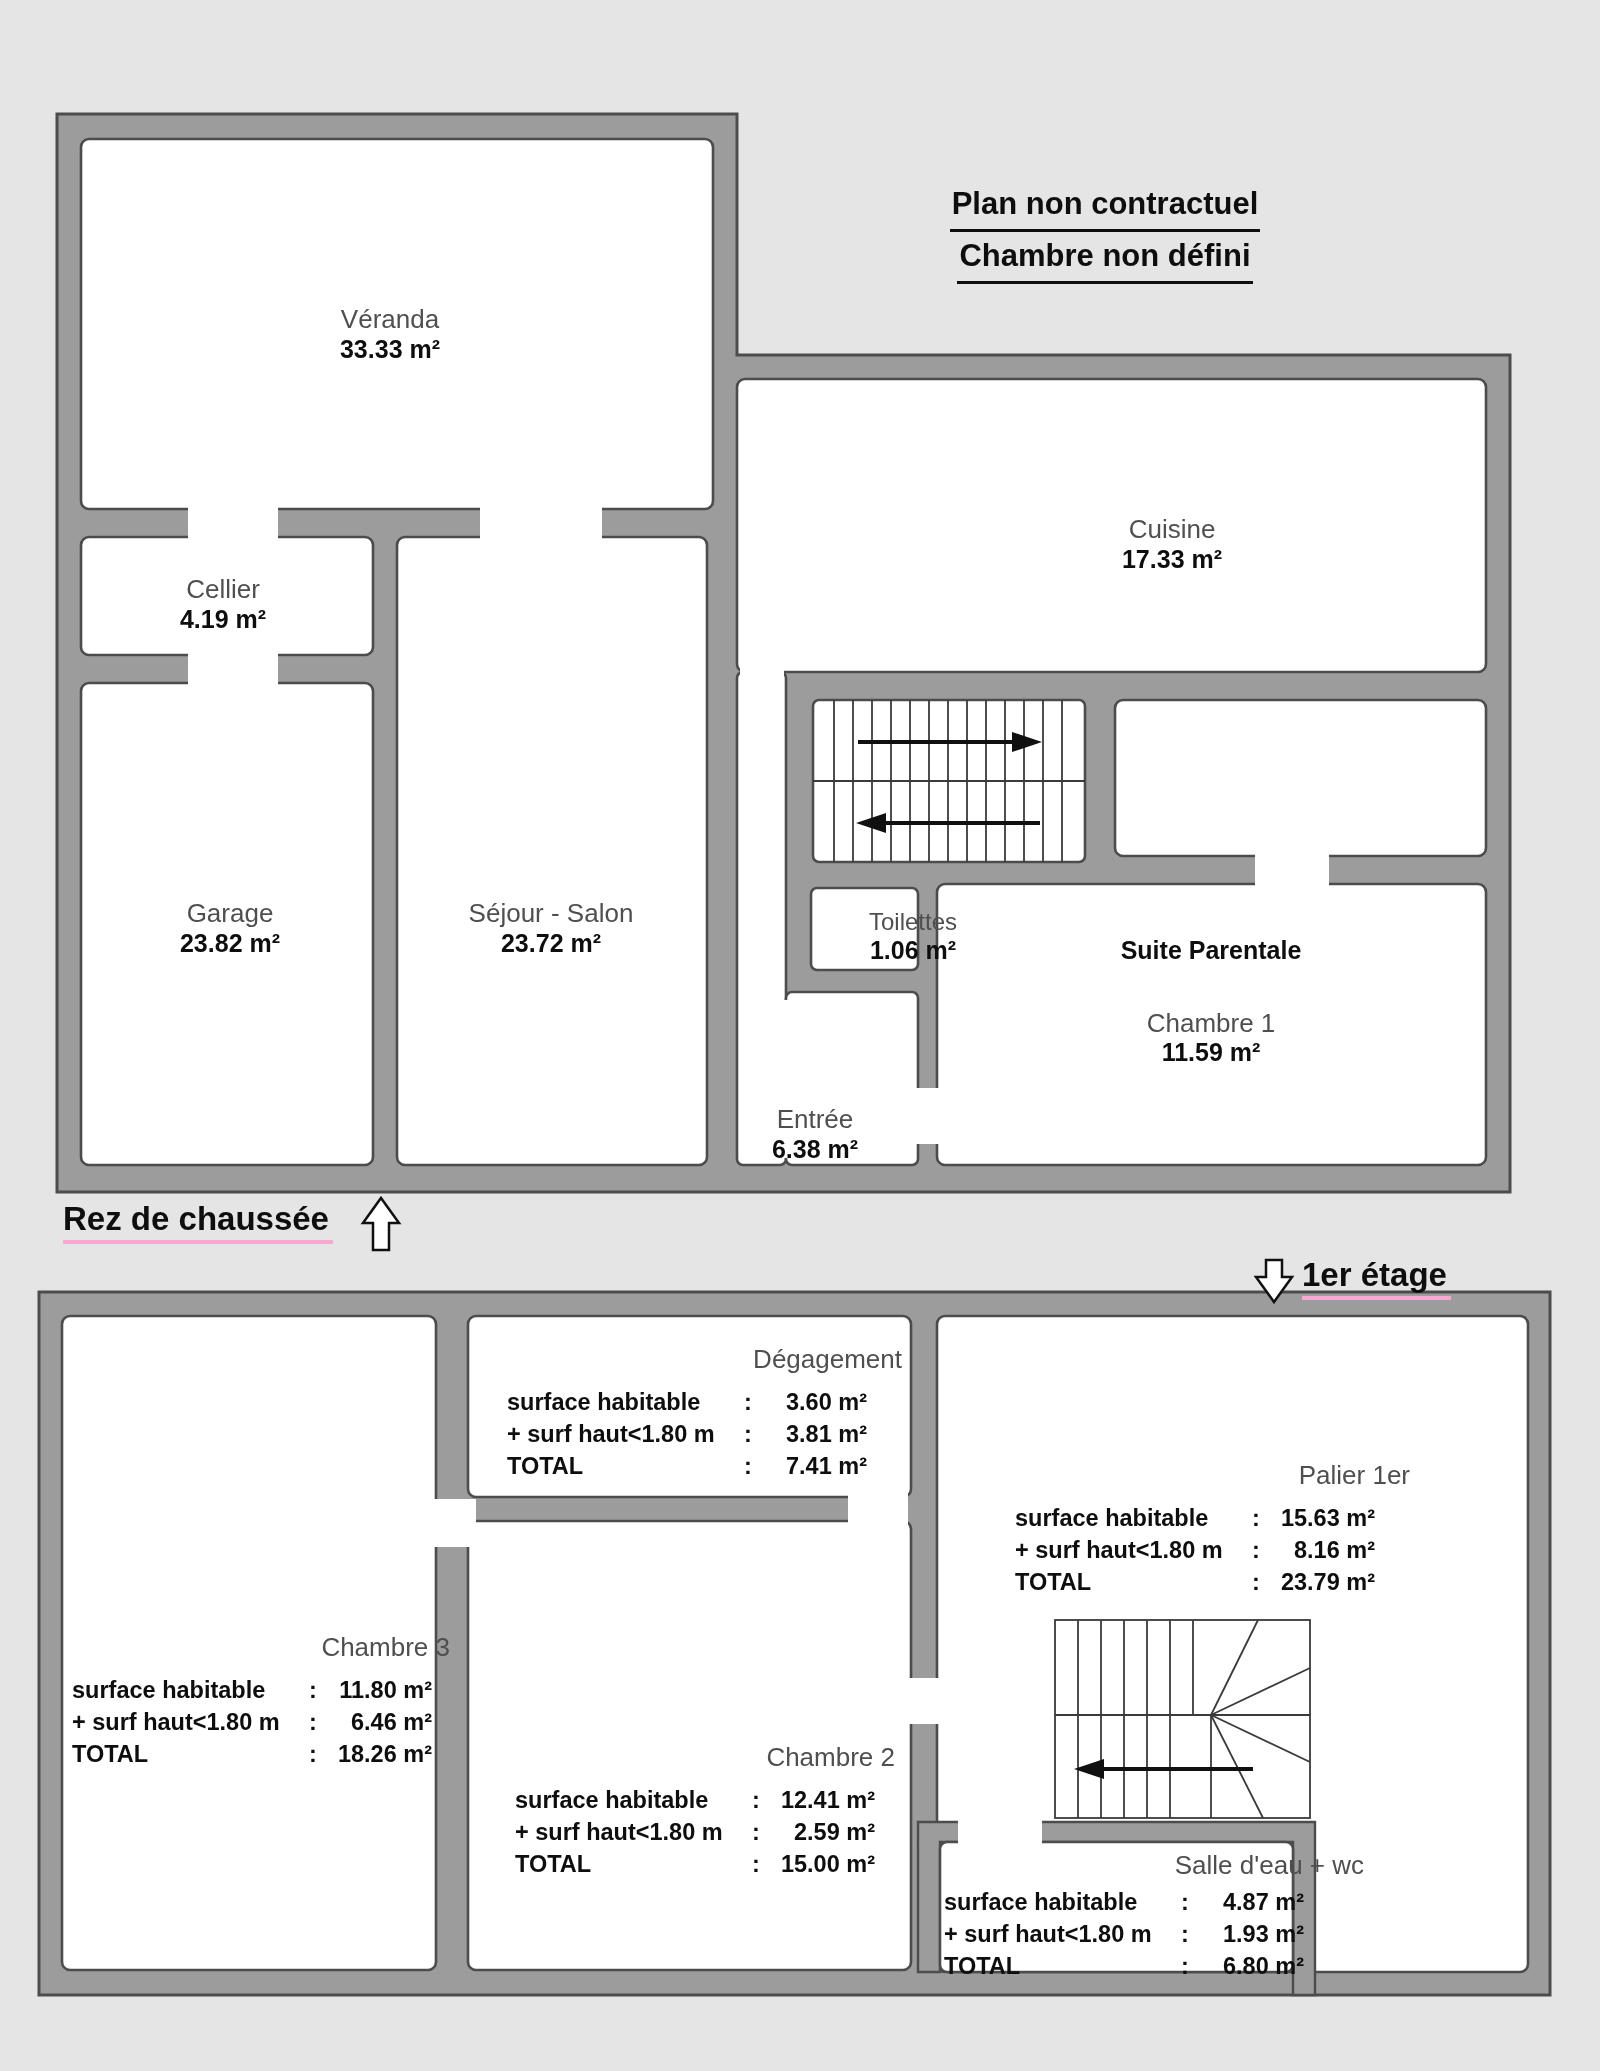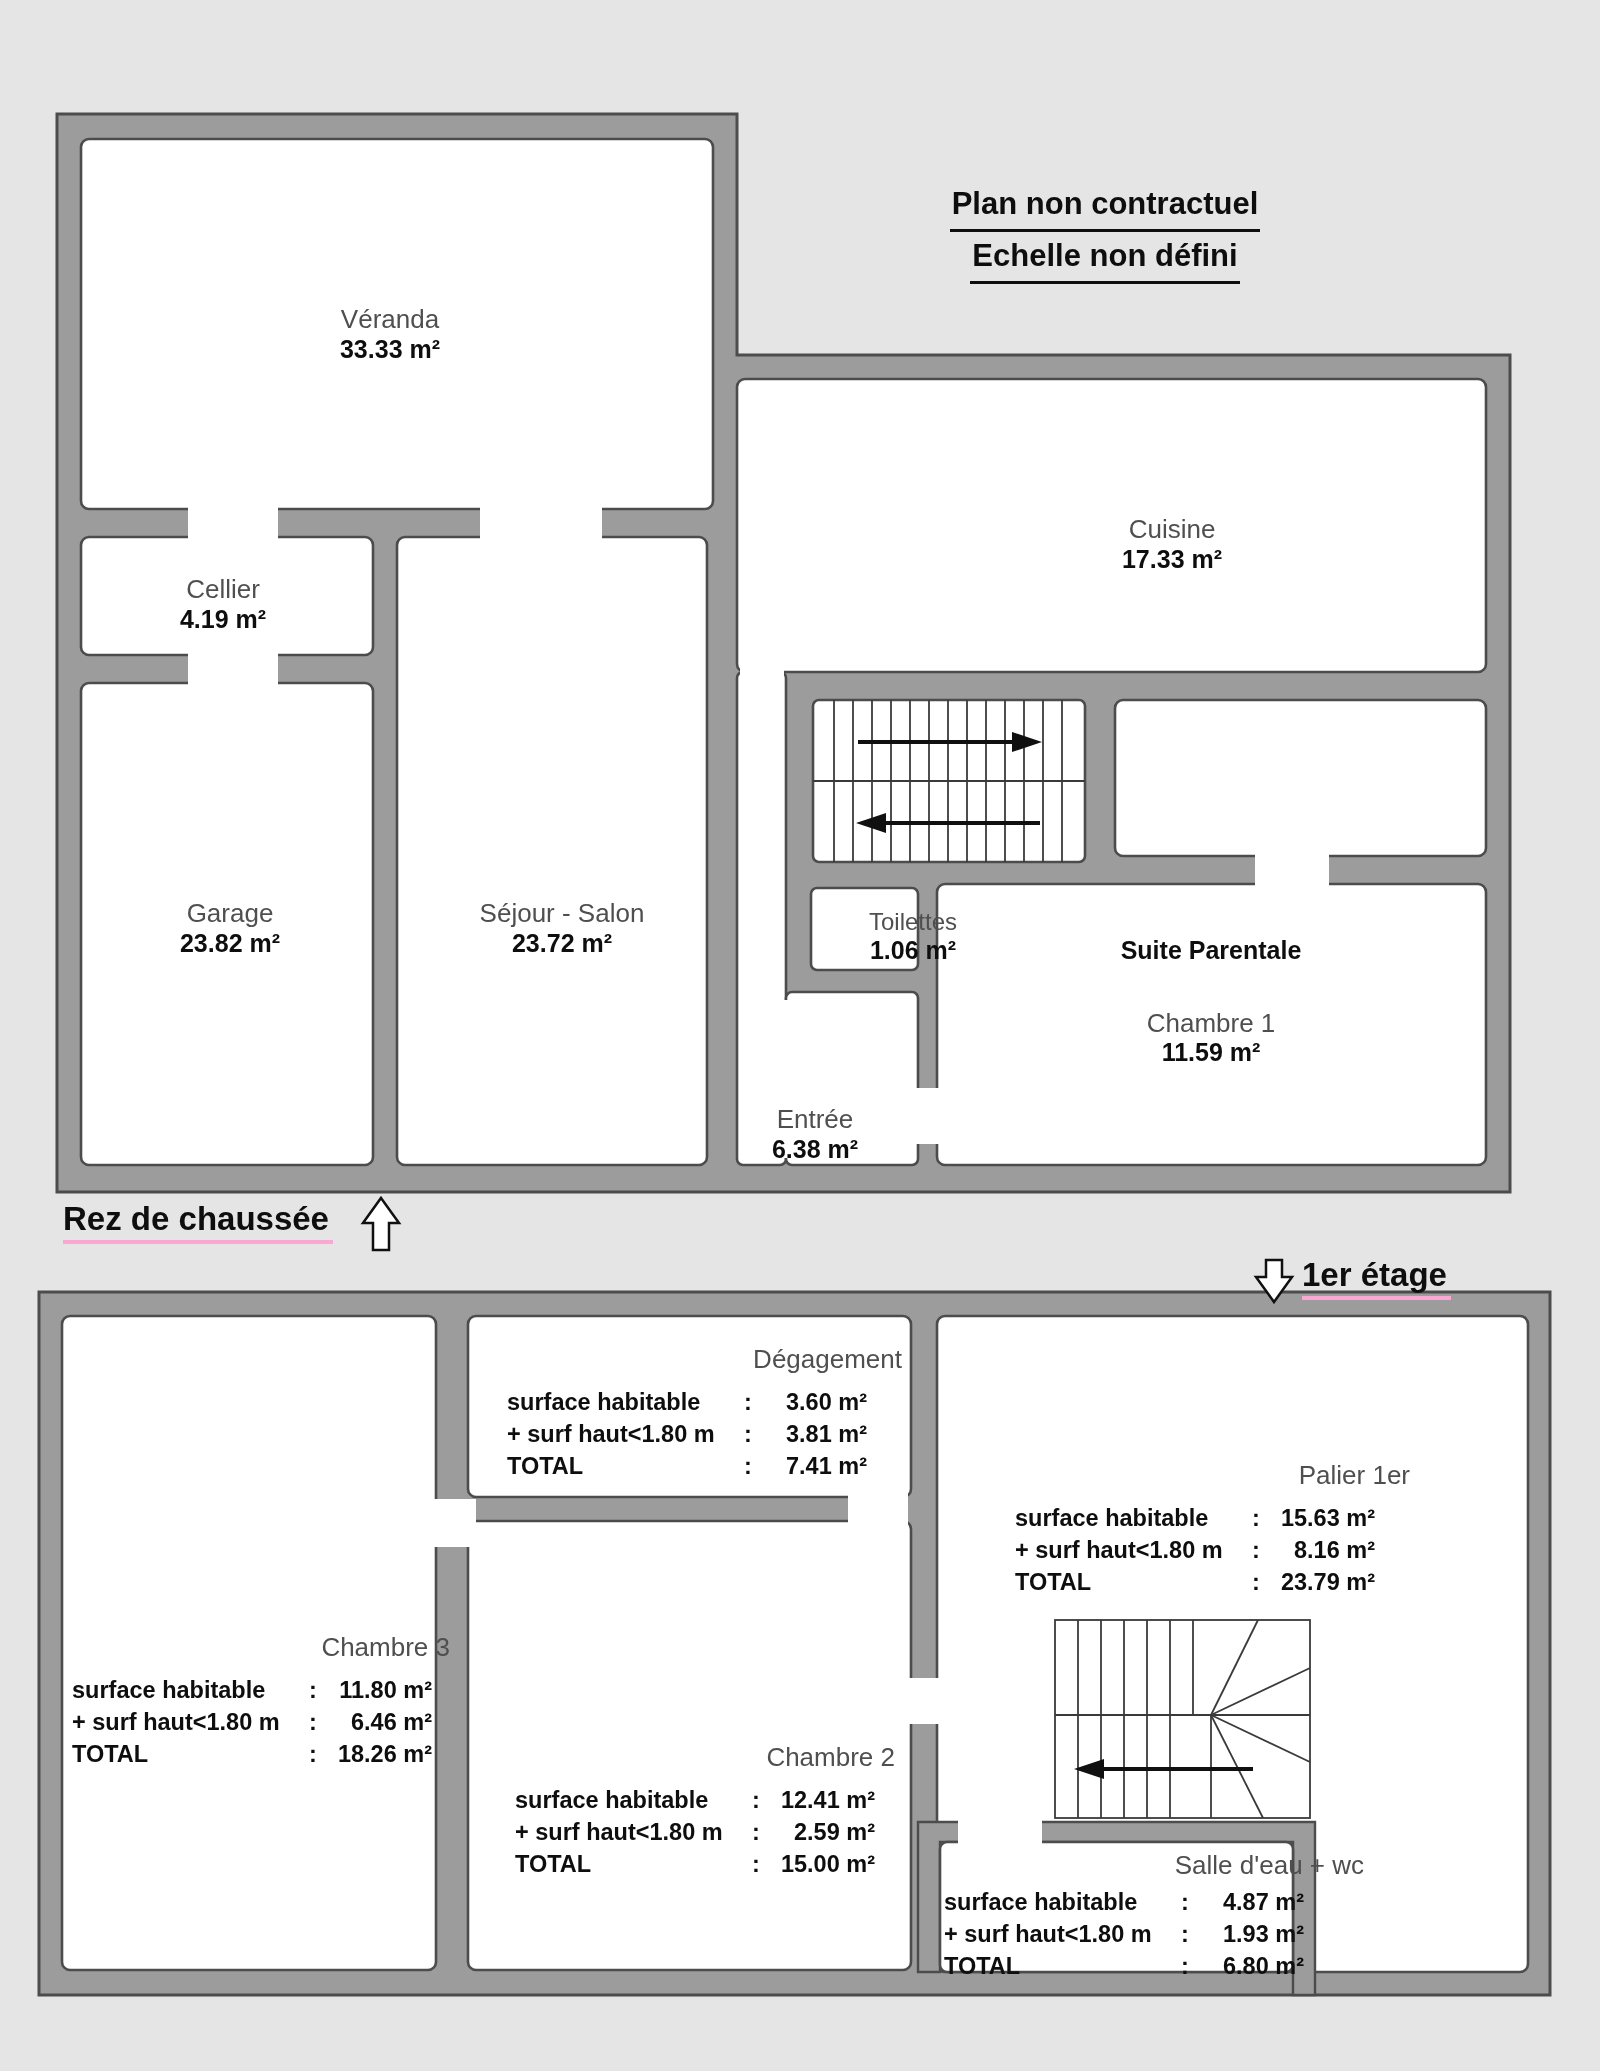--- a/index.html
+++ b/index.html
@@ -122,36 +122,36 @@
       <line x1="1253" y1="1769" x2="1102" y2="1769" stroke-width="4"></line>
       <polygon points="1104,1759 1074,1769 1104,1779" stroke="none"></polygon>
     </g>
 
     <polygon points="381,1198 399,1223 389,1223 389,1250 373,1250 373,1223 363,1223" fill="#ffffff" stroke="#101010" stroke-width="2.5"></polygon>
     <polygon points="1274,1302 1292,1277 1282,1277 1282,1260 1266,1260 1266,1277 1256,1277" fill="#ffffff" stroke="#101010" stroke-width="2.5"></polygon>
   </svg>
 
   <div class="doc-title">
     <span class="tline">Plan non contractuel</span><br>
-    <span class="tline">Echelle non défini</span>
+    <span class="tline">Chambre non défini</span>
   </div>
 
   <div class="room-label" style="left:240px;top:304px;width:300px;">
     <div class="rname">Véranda</div>
     <div class="area">33.33 m²</div>
   </div>
   <div class="room-label" style="left:73px;top:574px;width:300px;">
     <div class="rname">Cellier</div>
     <div class="area">4.19 m²</div>
   </div>
   <div class="room-label" style="left:80px;top:898px;width:300px;">
     <div class="rname">Garage</div>
     <div class="area">23.82 m²</div>
   </div>
-  <div class="room-label" style="left:412px;top:898px;width:300px;">
+  <div class="room-label" style="left:401px;top:898px;width:300px;">
     <div class="rname">Séjour - Salon</div>
     <div class="area">23.72 m²</div>
   </div>
   <div class="room-label" style="left:1022px;top:514px;width:300px;">
     <div class="rname">Cuisine</div>
     <div class="area">17.33 m²</div>
   </div>
   <div class="room-label" style="left:789px;top:908px;width:152px;font-size:24px;padding-left:48px;">
     <div class="rname">Toilettes</div>
     <div class="area">1.06 m²</div>

